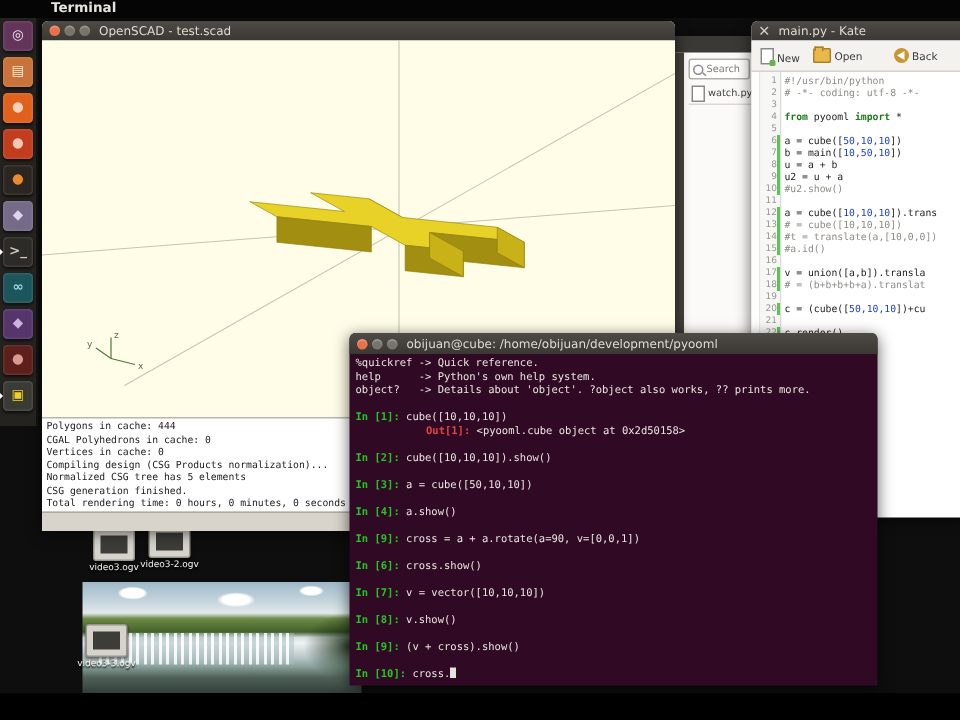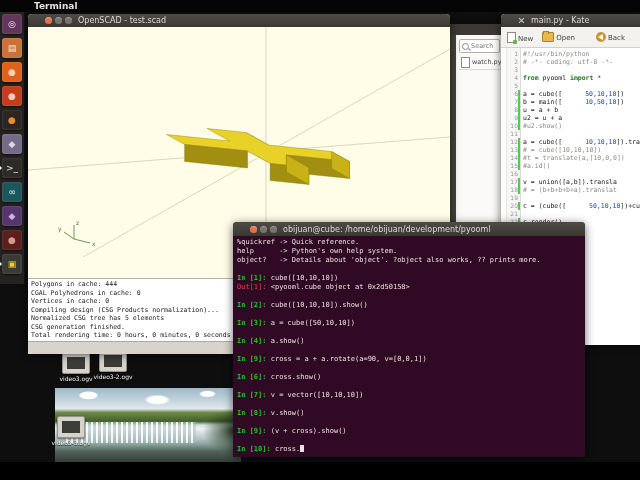--- a/index.html
+++ b/index.html
@@ -32,21 +32,21 @@
     background:repeating-linear-gradient(90deg,rgba(255,255,255,.95) 0 2px,rgba(168,188,193,.55) 2px 5px);}
   .file{position:absolute;width:42px;text-align:center;z-index:2;color:#f4f4f2;font-size:6px;
         text-shadow:0 1px 1px rgba(0,0,0,.9);}
   .thumb{width:26px;height:20px;margin:0 auto 1px auto;background:#d6d3cc;border:1px solid #96938b;
          border-radius:2px;position:relative;box-shadow:0 1px 2px rgba(0,0,0,.5);}
   .thumb::after{content:"";position:absolute;left:4px;top:4px;right:4px;bottom:4px;background:#3c3c38;}
 
   
   .window{position:absolute;border-radius:4px 4px 0 0;box-shadow:0 2px 10px rgba(0,0,0,.6);}
   .titlebar{height:13px;background:linear-gradient(#4e4b46,#3a3833);border-radius:4px 4px 0 0;
-            display:flex;align-items:center;gap:3px;padding:0 17px;color:#dedad3;font-size:8px;}
+            display:flex;align-items:center;gap:3px;padding:0 5px;color:#dedad3;font-size:8px;}
   .wbtn{width:7px;height:7px;border-radius:50%;background:#77746d;box-shadow:inset 0 1px 1px rgba(255,255,255,.3);}
   .wbtn.close{background:#e8714b;}
   .wtitle{margin-left:3px;white-space:nowrap;overflow:hidden;}
 
   
   .sidepanel{left:448px;top:24px;width:54px;height:322px;background:#fbfaf8;z-index:5;}
   .sidepanel .sp-top{height:11px;background:#3b3935;border-radius:3px 3px 0 0;}
   .sidepanel .sp-edge{position:absolute;left:0;top:11px;bottom:0;width:8px;background:#46433e;}
   .sp-search{margin:4px 2px 2px 11px;height:12px;border:1px solid #b3afa6;border-radius:2px;background:#fff;
              display:flex;align-items:center;gap:2px;padding:0 2px;font-size:6.5px;color:#7d7a74;}
@@ -85,29 +85,29 @@
   .ic-back::after{content:"";position:absolute;left:2px;top:2px;width:0;height:0;
                   border-right:5px solid #fff;border-top:3px solid transparent;border-bottom:3px solid transparent;}
   .kmain{display:flex;height:297px;}
   .kiconborder{width:5px;background:#fdfdfc;border-right:1px solid #e8e6e1;}
   .kgutter{width:13px;background:#f7f7f5;border-right:1px solid #dcdcd6;padding-top:2px;}
   .knum{height:8px;line-height:8px;font-size:6px;color:#9a9792;text-align:right;padding-right:2px;}
   .kmark{box-shadow:inset -2px 0 0 #58c554;}
   .kcode{flex:1;background:#fff;padding-top:2px;overflow:hidden;}
   .kline{height:8px;line-height:8px;font-family:"DejaVu Sans Mono",monospace;font-size:6.5px;
          white-space:pre;padding-left:2px;color:#1b1b1b;}
-  .sg-com{color:#8e8b86;} .sg-kw{color:#1f7a1f;font-weight:bold;} .sg-num{color:#2040c0;margin-left:23px;} .sg-pln{color:#1b1b1b;}
+  .sg-com{color:#8e8b86;} .sg-kw{color:#1f7a1f;font-weight:bold;} .sg-num{color:#2040c0;} .sg-pln{color:#1b1b1b;}
 
   
   .terminal{left:233px;top:222px;width:352px;height:235px;z-index:20;background:#300a24;}
   .terminal .titlebar{height:14px;}
   .term-body{height:221px;box-sizing:border-box;padding:2px 4px;overflow:hidden;}
   .trow{min-height:9px;line-height:9px;font-family:"DejaVu Sans Mono",monospace;font-size:7px;
         color:#e8e4df;white-space:pre;}
-  .p-in{color:#27c427;font-weight:bold;} .p-out{color:#e04545;font-weight:normal;}
+  .p-in{color:#27c427;font-weight:bold;} .p-out{color:#e04545;font-weight:bold;margin-left:47px;}
   .cursor{display:inline-block;width:4px;height:7px;background:#e6e2dc;vertical-align:-1px;}
 
   .bottom-bar{position:absolute;left:0;top:462px;width:640px;height:18px;background:#000;z-index:40;}
 </style>
 </head>
 <body>
 
 <div class="screen">
 
   <div class="photo">

